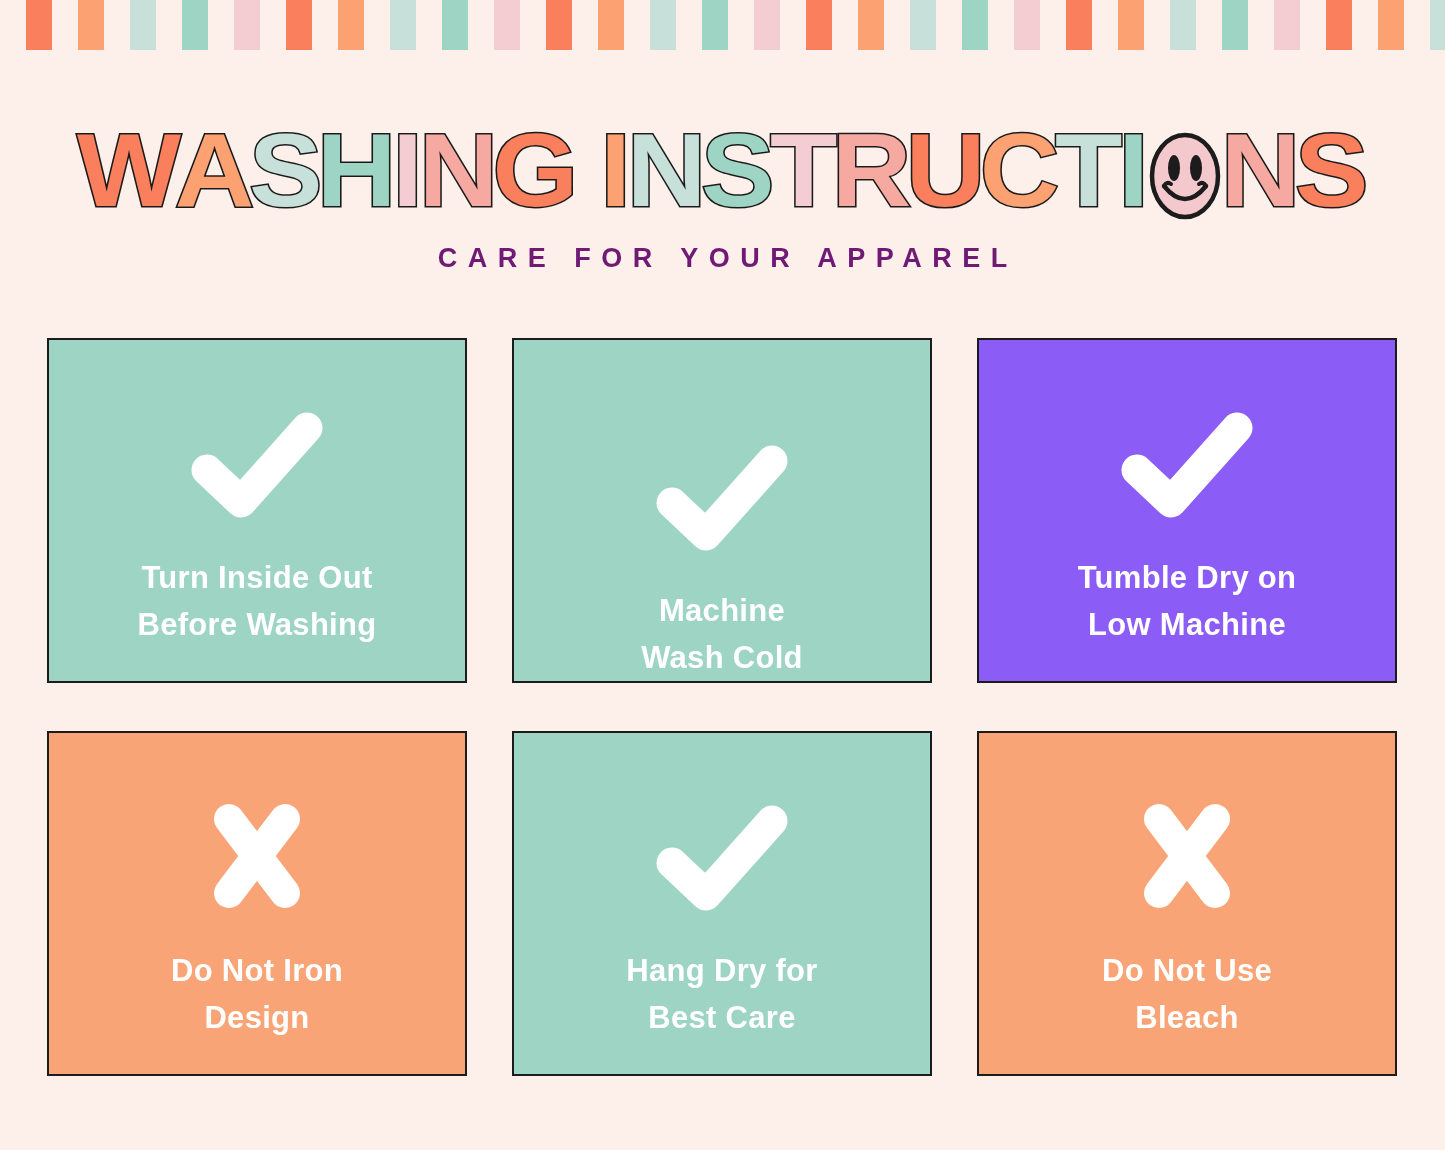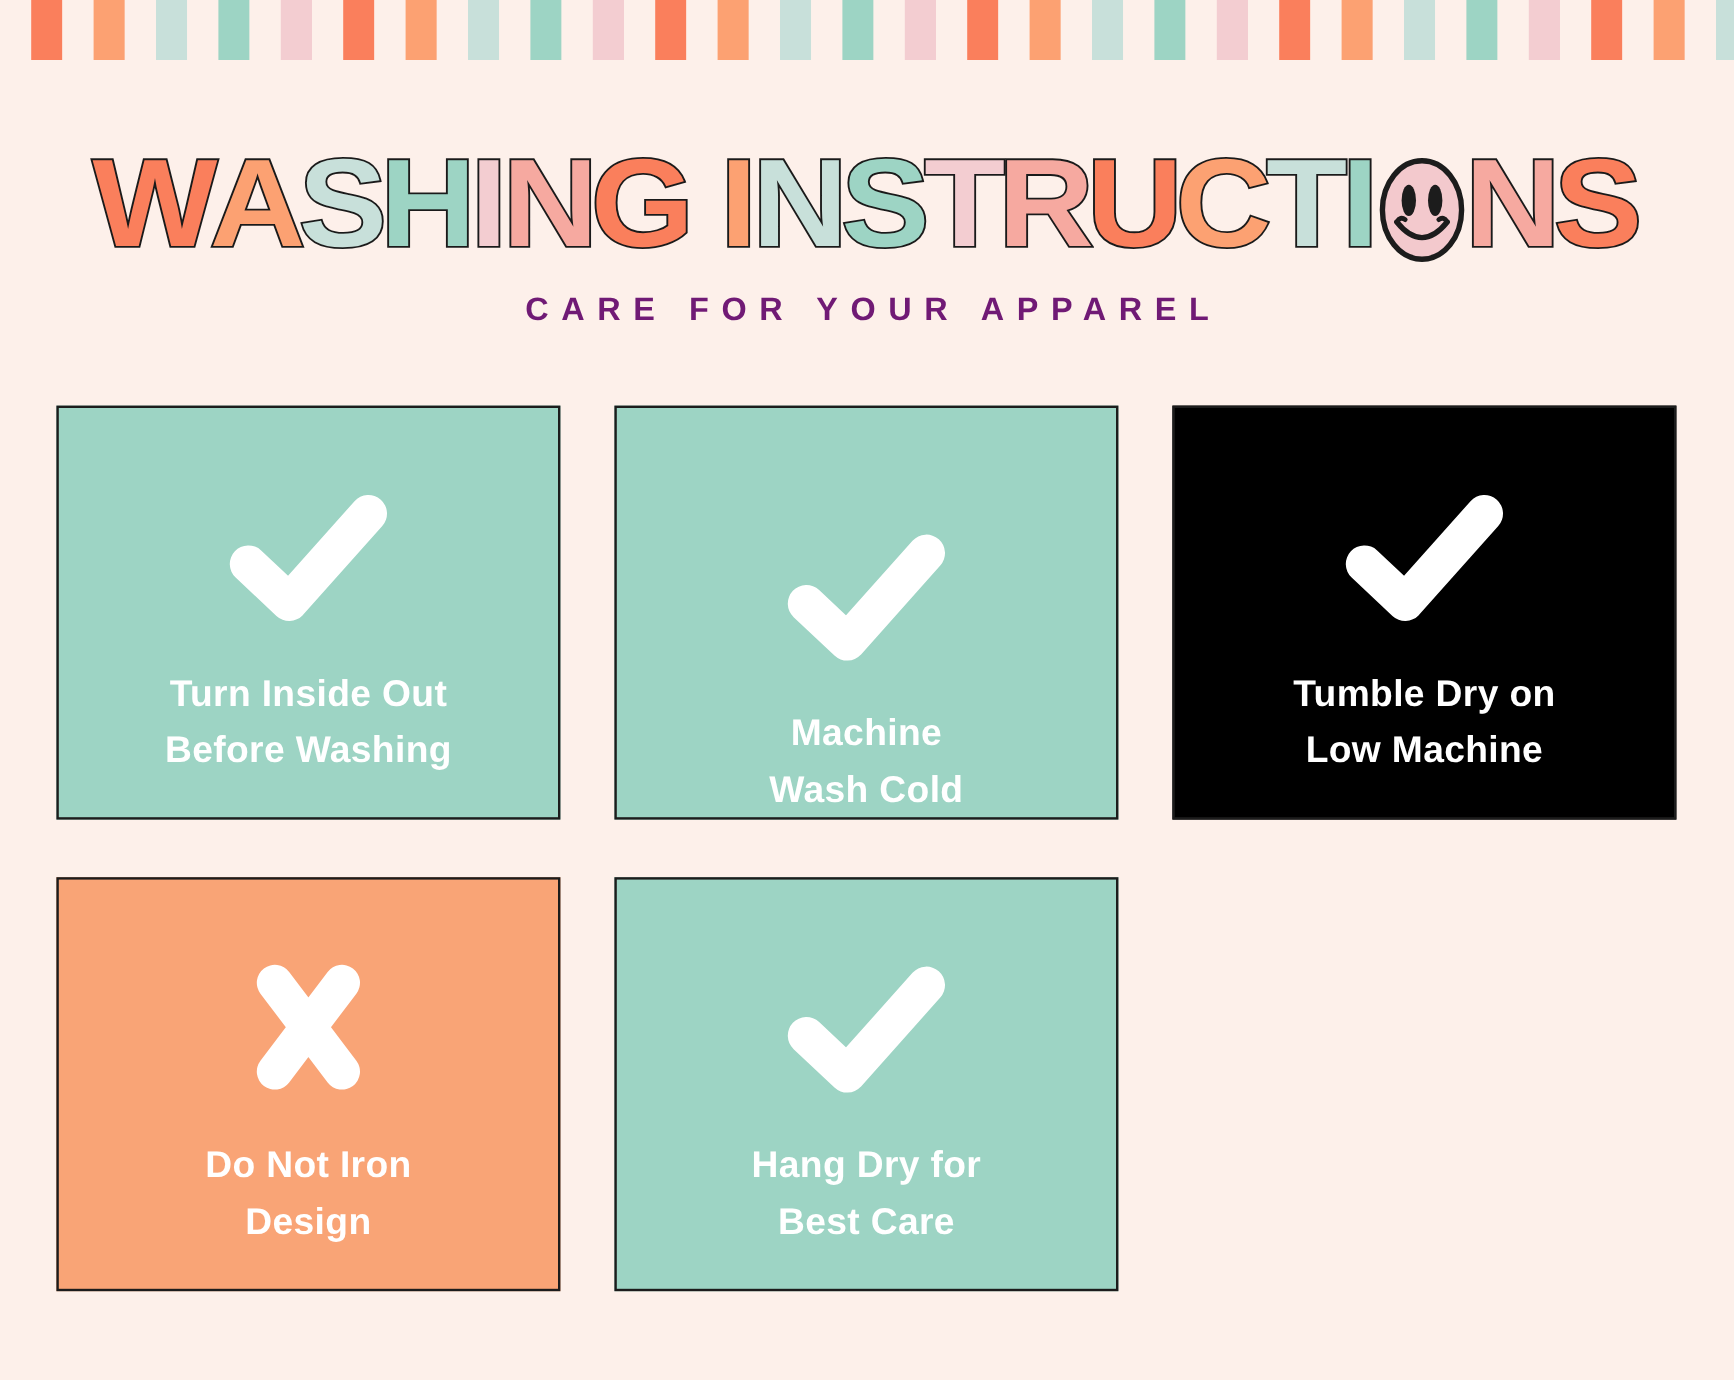--- a/index.html
+++ b/index.html
@@ -181,21 +181,21 @@
         <div class="card-label"><span>Turn Inside Out</span><span class="l2">Before Washing</span></div>
       </div>
       <div class="card" style="background: rgb(157, 212, 196); justify-content: flex-end;">
         <div class="card-icon">
           <svg viewBox="0 0 136 110">
             <path d="M18 62 L52 94 L118 20" fill="none" stroke="#FFFFFF" stroke-width="31" stroke-linecap="round" stroke-linejoin="round"></path>
           </svg>
         </div>
         <div class="card-label"><span>Machine</span><span class="l2">Wash Cold</span></div>
       </div>
-      <div class="card" style="background: #000000;">
+      <div class="card" style="background: #8b5cf6;">
         <div class="card-icon">
           <svg viewBox="0 0 136 110">
             <path d="M18 62 L52 94 L118 20" fill="none" stroke="#FFFFFF" stroke-width="31" stroke-linecap="round" stroke-linejoin="round"></path>
           </svg>
         </div>
         <div class="card-label"><span>Tumble Dry on</span><span class="l2">Low Machine</span></div>
       </div>
       <div class="card" style="background: rgb(249, 164, 118);">
         <div class="card-icon">
           <svg viewBox="0 0 136 110">
@@ -205,15 +205,23 @@
         <div class="card-label"><span>Do Not Iron</span><span class="l2">Design</span></div>
       </div>
       <div class="card" style="background: rgb(157, 212, 196);">
         <div class="card-icon">
           <svg viewBox="0 0 136 110">
             <path d="M18 62 L52 94 L118 20" fill="none" stroke="#FFFFFF" stroke-width="31" stroke-linecap="round" stroke-linejoin="round"></path>
           </svg>
         </div>
         <div class="card-label"><span>Hang Dry for</span><span class="l2">Best Care</span></div>
       </div>
+      <div class="card" style="background: rgb(249, 164, 118);">
+        <div class="card-icon">
+          <svg viewBox="0 0 136 110">
+            <path d="M40 18 L96 92 M96 18 L40 92" fill="none" stroke="#FFFFFF" stroke-width="30" stroke-linecap="round"></path>
+          </svg>
+        </div>
+        <div class="card-label"><span>Do Not Use</span><span class="l2">Bleach</span></div>
+      </div>
     </div>
 
 </div>
 
 </body></html>

